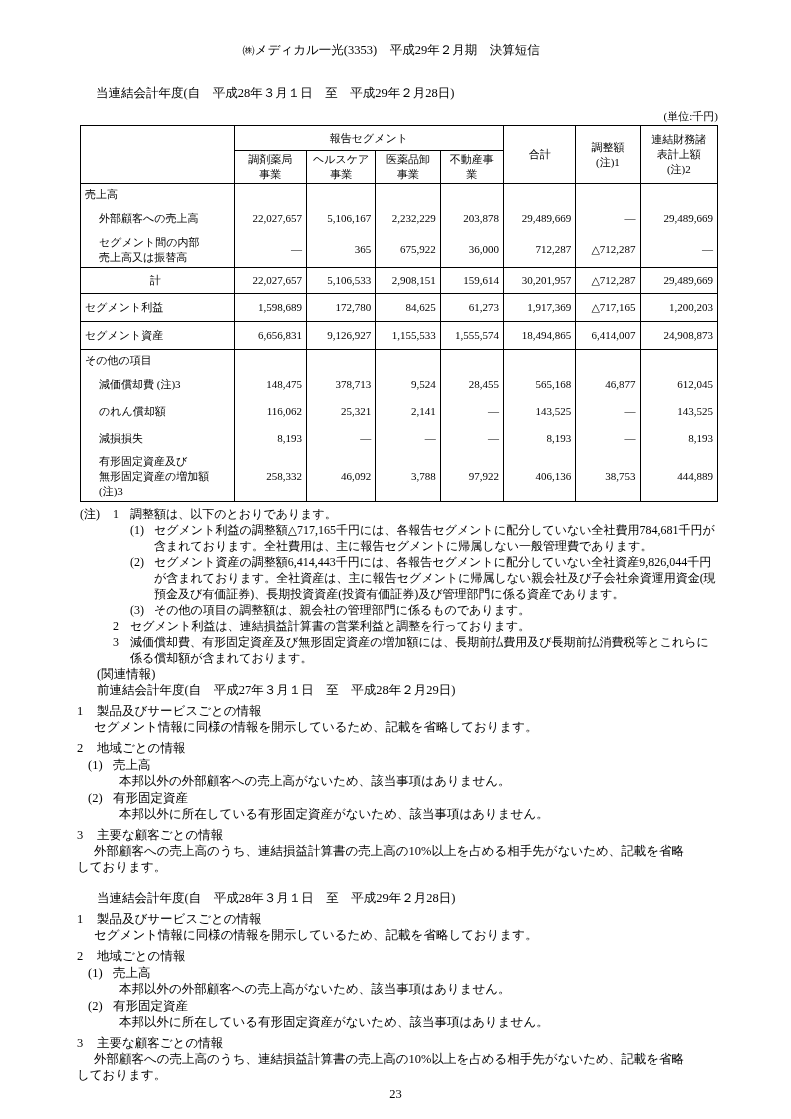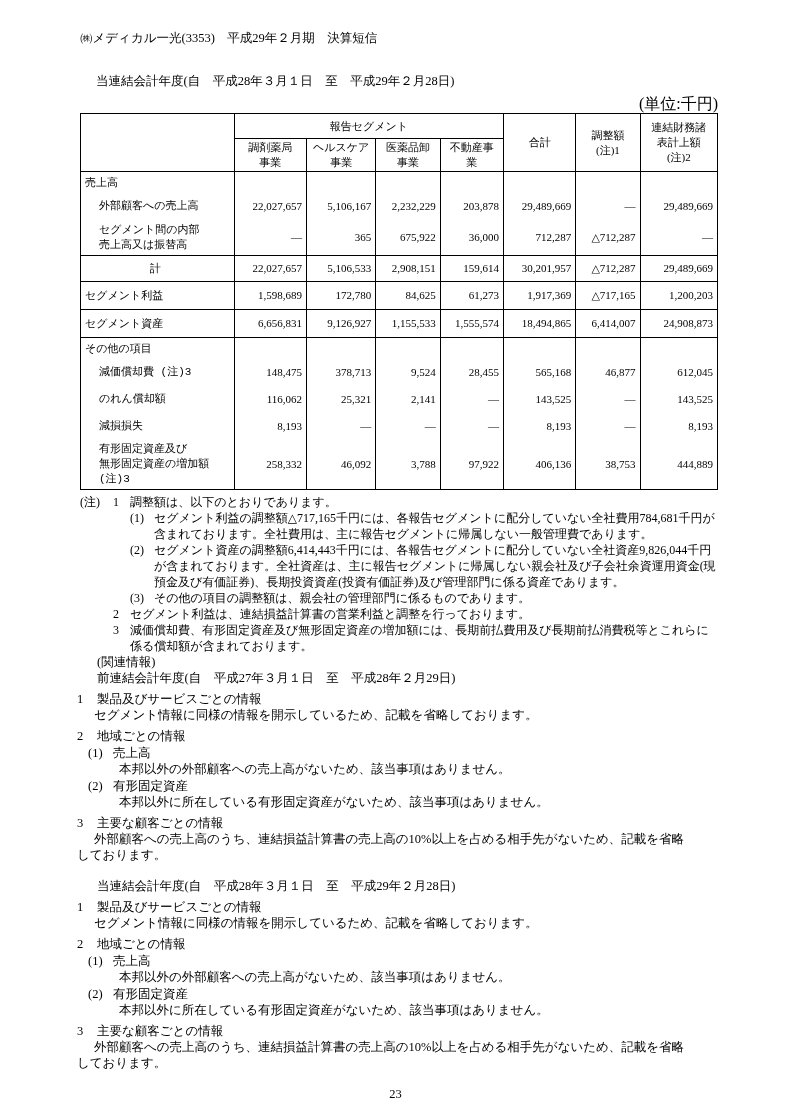--- a/index.html
+++ b/index.html
@@ -6,33 +6,33 @@
   .page{
     position:relative;
     width:791px;height:1119px;
     background:#fff;color:#000;
     font-family:"Liberation Serif","DejaVu Serif",serif;
     font-size:12.5px;line-height:16px;
     padding:30px 73px 0 80px;
     box-sizing:border-box;
     overflow:hidden;
   }
-  .doc-header{text-align:left;padding-right:16px;white-space:nowrap;}
+  .doc-header{text-align:center;padding-right:16px;white-space:nowrap;margin-top:12px;}
   .period-caption{margin-top:27px;text-indent:16px;}
-  .unit-label{text-align:right;font-size:16px;margin-top:7px;margin-bottom:1px;}
+  .unit-label{text-align:right;font-size:11px;margin-top:7px;margin-bottom:1px;}
 
   
   table.seg{border-collapse:collapse;width:638px;table-layout:fixed;font-size:11px;line-height:15px;}
   table.seg{border:1px solid #000;}
   table.seg th,table.seg td{border-left:1px solid #000;border-right:1px solid #000;padding:1px 4px;}
   table.seg thead th{border-bottom:1px solid #000;font-weight:normal;text-align:center;vertical-align:middle;}
   .pre{white-space:pre-line;}
   table.seg tbody td{vertical-align:middle;}
   td.lbl{text-align:left;white-space:pre-line;padding-left:5px;}
-  td.lbl.ind{padding-left:18px;font-family:Liberation Mono, monospace;}
+  td.lbl.ind{padding-left:18px;}
   td.lbl.center{text-align:center;padding-left:0;}
   td.num{text-align:right;padding-right:5px;font-variant-numeric:tabular-nums;}
   tr.rule td{border-top:1px solid #000;}
   tr.rh-head td{height:19px;}
   tr.rh-d td{height:25px;}
   tr.rh-2l td{height:33px;}
   tr.rh-3l td{height:47px;}
   tr.rh-t td{height:23px;}
   thead tr.hr1 th{height:22px;}
   thead tr.hr2 th{height:29px;}

